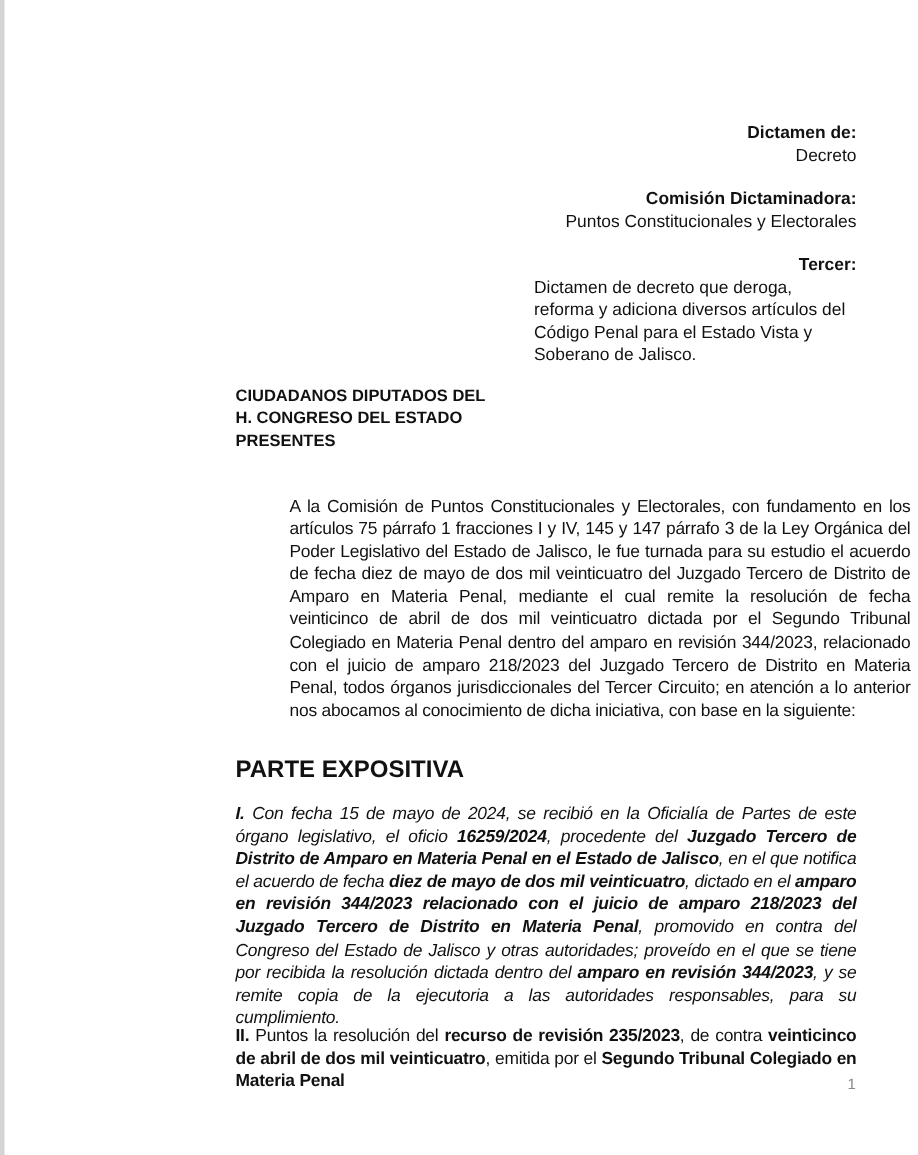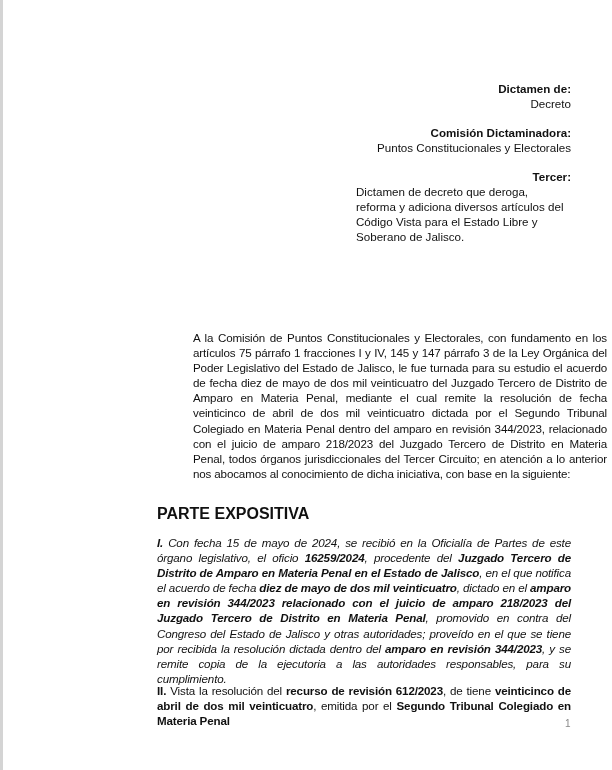--- a/index.html
+++ b/index.html
@@ -47,25 +47,30 @@
   </div>
 
   <div class="hdr" id="hdr2">
     <div class="lbl">Comisión Dictaminadora:</div>
     <div>Puntos Constitucionales y Electorales</div>
   </div>
 
   <div class="hdr" id="hdr3">
     <div class="lbl">Tercer:</div>
   </div>
-  <div class="asunto-text">Dictamen de decreto que deroga, reforma y adiciona diversos artículos del Código Vista para el Estado Libre y Soberano de Jalisco.</div>
+  <div class="asunto-text">Dictamen de decreto que deroga, reforma y adiciona diversos artículos del Código Penal para el Estado Vista y Soberano de Jalisco.</div>
 
+  <div class="addressee">
+    <div>CIUDADANOS DIPUTADOS DEL</div>
+    <div>H. CONGRESO DEL ESTADO</div>
+    <div>PRESENTES</div>
+  </div>
 
   <div class="para" id="intro">A la Comisión de Puntos Constitucionales y Electorales, con fundamento en los artículos 75 párrafo 1 fracciones I y IV, 145 y 147 párrafo 3 de la Ley Orgánica del Poder Legislativo del Estado de Jalisco, le fue turnada para su estudio el acuerdo de fecha diez de mayo de dos mil veinticuatro del Juzgado Tercero de Distrito de Amparo en Materia Penal, mediante el cual remite la resolución de fecha veinticinco de abril de dos mil veinticuatro dictada por el Segundo Tribunal Colegiado en Materia Penal dentro del amparo en revisión 344/2023, relacionado con el juicio de amparo 218/2023 del Juzgado Tercero de Distrito en Materia Penal, todos órganos jurisdiccionales del Tercer Circuito; en atención a lo anterior nos abocamos al conocimiento de dicha iniciativa, con base en la siguiente:</div>
 
   <div id="sectitle">PARTE EXPOSITIVA</div>
 
   <div class="para" id="p1"><span class="b">I.</span><span> Con fecha 15 de mayo de 2024, se recibió en la Oficialía de Partes de este órgano legislativo, el oficio </span><span class="b">16259/2024</span><span>, procedente del </span><span class="b">Juzgado Tercero de Distrito de Amparo en Materia Penal en el Estado de Jalisco</span><span>, en el que notifica el acuerdo de fecha </span><span class="b">diez de mayo de dos mil veinticuatro</span><span>, dictado en el </span><span class="b">amparo en revisión 344/2023 relacionado con el juicio de amparo 218/2023 del Juzgado Tercero de Distrito en Materia Penal</span><span>, promovido en contra del Congreso del Estado de Jalisco y otras autoridades; proveído en el que se tiene por recibida la resolución dictada dentro del </span><span class="b">amparo en revisión 344/2023</span><span>, y se remite copia de la ejecutoria a las autoridades responsables, para su cumplimiento.</span></div>
 
-  <div class="para" id="p2"><span class="b">II.</span><span> Vista la resolución del </span><span class="b">recurso de revisión 612/2023</span><span>, de tiene </span><span class="b">veinticinco de abril de dos mil veinticuatro</span><span>, emitida por el </span><span class="b">Segundo Tribunal Colegiado en Materia Penal</span></div>
+  <div class="para" id="p2"><span class="b">II.</span><span> Puntos la resolución del </span><span class="b">recurso de revisión 235/2023</span><span>, de contra </span><span class="b">veinticinco de abril de dos mil veinticuatro</span><span>, emitida por el </span><span class="b">Segundo Tribunal Colegiado en Materia Penal</span></div>
 
   <div class="pagenum">1</div>
 </div>
 
 </body></html>

